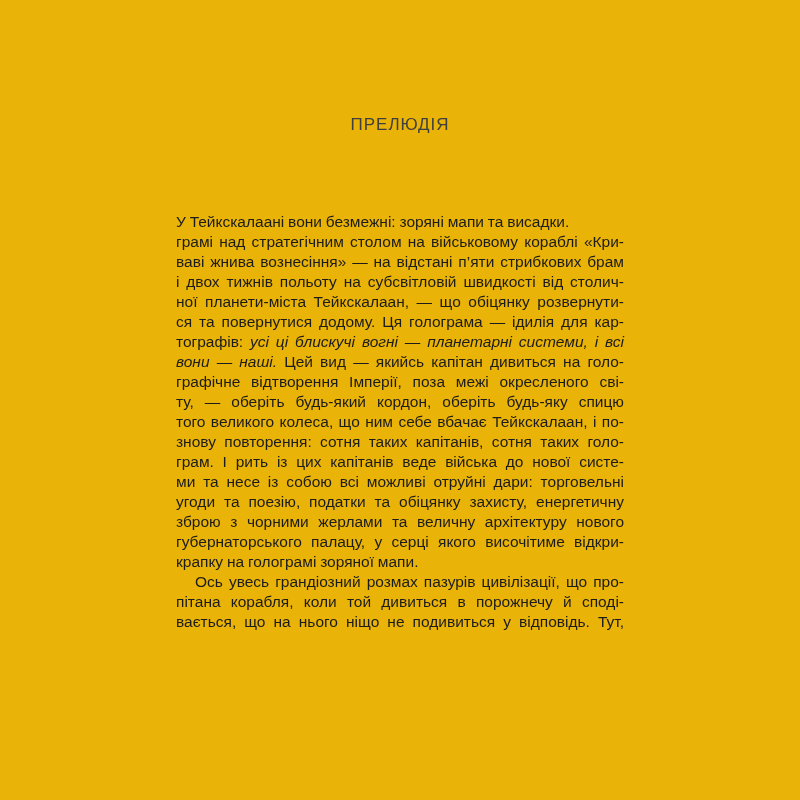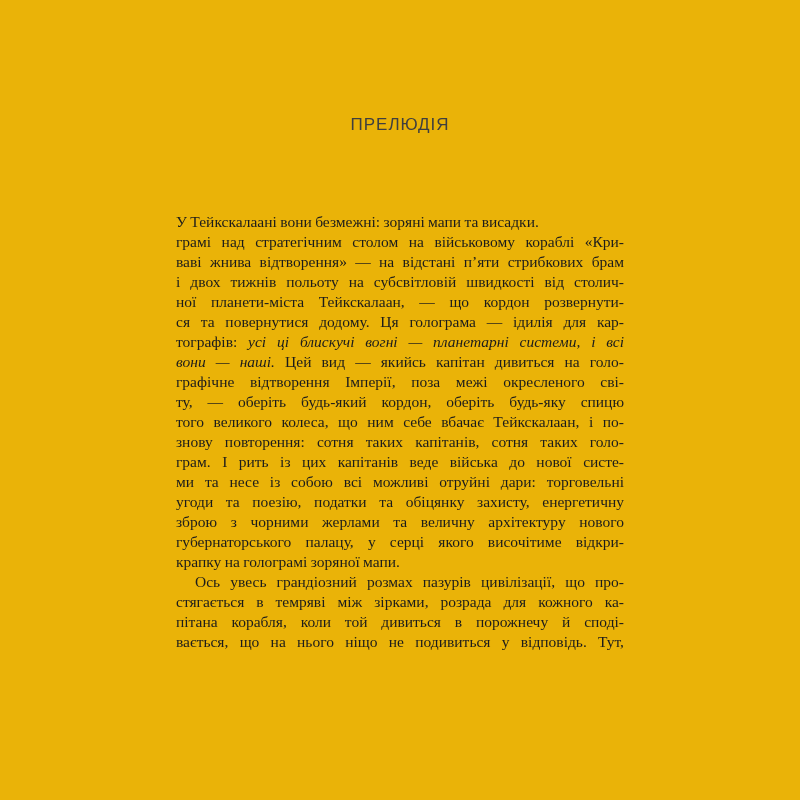--- a/index.html
+++ b/index.html
@@ -25,21 +25,21 @@
     font-size: 17px;
     font-weight: 400;
     letter-spacing: 1px;
     color: #3f3f3f;
   }
   .text-block {
     position: absolute;
     top: 212px;
     left: 176px;
     width: 448px;
-    font-family: Liberation Serif, serif;
+    font-family: Liberation Sans, sans-serif;
     font-size: 15.5px;
     line-height: 20px;
     color: #1c1c1c;
   }
   .line {
     text-align: justify;
     text-align-last: justify;
     word-spacing: -0.5px;
   }
   .line.align-left {
@@ -54,34 +54,33 @@
   }
 </style>
 </head>
 <body>
 
 <div class="book-page" style="background: #eab308;">
   <h1 class="chapter-title" style="color: rgb(63, 63, 63);">ПРЕЛЮДІЯ</h1>
   <div class="text-block" style="color: rgb(28, 28, 28);">
       <div class="line align-left"><span>У Тейкскалаані вони безмежні: зоряні мапи та висадки.</span></div>
       <div class="line"><span>грамі над стратегічним столом на військовому кораблі «Кри-</span></div>
-      <div class="line"><span>ваві жнива відтворення» — на відстані п’яти стрибкових брам</span></div>
+      <div class="line"><span>ваві жнива вознесіння» — на відстані п’яти стрибкових брам</span></div>
       <div class="line"><span>і двох тижнів польоту на субсвітловій швидкості від столич-</span></div>
-      <div class="line"><span>ної планети-міста Тейкскалаан, — що кордон розвернути-</span></div>
+      <div class="line"><span>ної планети-міста Тейкскалаан, — що обіцянку розвернути-</span></div>
       <div class="line"><span>ся та повернутися додому. Ця голограма — ідилія для кар-</span></div>
       <div class="line"><span>тографів: </span><em>усі ці блискучі вогні — планетарні системи, і всі</em></div>
       <div class="line"><em>вони — наші.</em><span> Цей вид — якийсь капітан дивиться на голо-</span></div>
       <div class="line"><span>графічне відтворення Імперії, поза межі окресленого сві-</span></div>
       <div class="line"><span>ту, — оберіть будь-який кордон, оберіть будь-яку спицю</span></div>
       <div class="line"><span>того великого колеса, що ним себе вбачає Тейкскалаан, і по-</span></div>
       <div class="line"><span>знову повторення: сотня таких капітанів, сотня таких голо-</span></div>
       <div class="line"><span>грам. І рить із цих капітанів веде війська до нової систе-</span></div>
       <div class="line"><span>ми та несе із собою всі можливі отруйні дари: торговельні</span></div>
       <div class="line"><span>угоди та поезію, податки та обіцянку захисту, енергетичну</span></div>
       <div class="line"><span>зброю з чорними жерлами та величну архітектуру нового</span></div>
       <div class="line"><span>губернаторського палацу, у серці якого височітиме відкри-</span></div>
       <div class="line align-left"><span>крапку на голограмі зоряної мапи.</span></div>
       <div class="line indent"><span>Ось увесь грандіозний розмах пазурів цивілізації, що про-</span></div>
-      <div class="line"><span>стягається в темряві між зірками, розрада для кожного ка-</span></div>
       <div class="line"><span>пітана корабля, коли той дивиться в порожнечу й споді-</span></div>
       <div class="line"><span>вається, що на нього ніщо не подивиться у відповідь. Тут,</span></div>
     </div>
 </div>
 
 </body></html>

